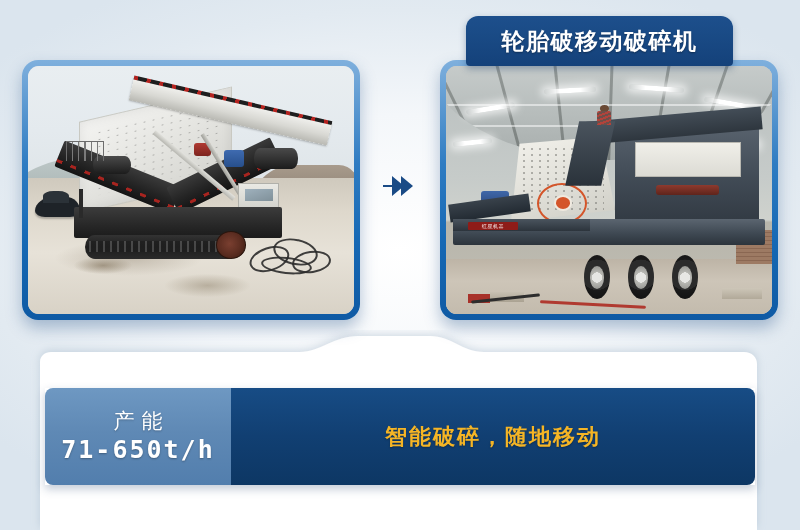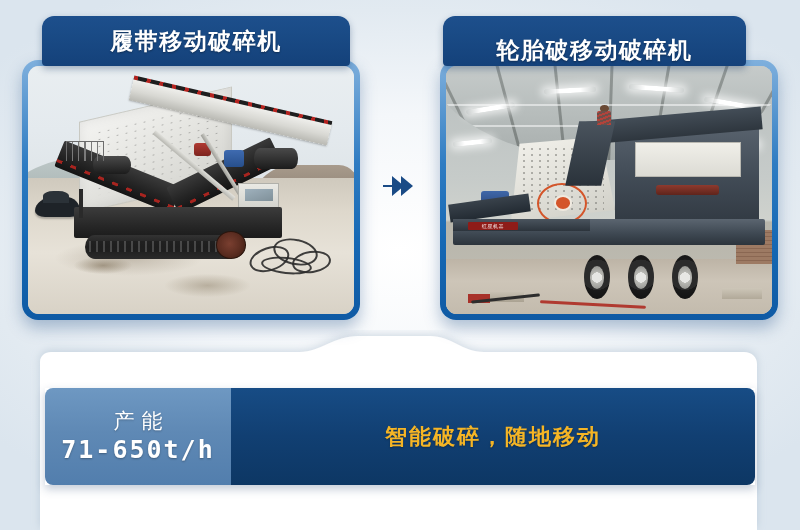--- a/index.html
+++ b/index.html
@@ -28,21 +28,21 @@
     height: 50px;
     border-radius: 12px 12px 4px 4px;
     background: linear-gradient(180deg, #1d4f8c 0%, #1a4b86 35%, #14417a 100%);
     box-shadow: 0 3px 7px rgba(20,55,100,0.35);
     display: flex;
     align-items: center;
     justify-content: center;
     z-index: 4;
   }
   .hdr-left  { left: 42px;  width: 308px; }
-  .hdr-right { left: 443px; width: 303px; align-items: flex-end; }
+  .hdr-right { left: 466px; width: 267px; }
 
   .hdr-title {
     color: #ffffff;
     font-size: 23px;
     font-weight: bold;
     letter-spacing: 1.5px;
     text-shadow: 0 1px 2px rgba(0,0,0,0.35);
     white-space: nowrap;
   }
 
@@ -487,23 +487,20 @@
   <svg class="wave" viewBox="0 0 800 200" preserveAspectRatio="none">
     <defs>
       <filter id="wsh" x="-20%" y="-40%" width="140%" height="200%">
         <feDropShadow dx="0" dy="-2" stdDeviation="4" flood-color="#9fb3c6" flood-opacity="0.45"></feDropShadow>
       </filter>
     </defs>
     <path d="M40,32 C40,26 45,22 51,22 L300,22 C320,22 334,6 358,6 L430,6
              C452,6 462,22 484,22 L744,22 C752,22 757,27 757,34 L757,200 L40,200 Z" fill="#ffffff" filter="url(#wsh)"></path>
   </svg>
 
-  <div class="hdr hdr-left">
-    <span class="hdr-title">履带移动破碎机</span>
-  </div>
 
   <div class="card card-left">
     <div class="photo">
       <div class="ph-sky"></div>
       <div class="ph-hill"></div>
       <div class="ph-rockpile"></div>
       <div class="ph-ground"></div>
       <div class="ph-mud1"></div>
       <div class="ph-mud2"></div>
       <div class="ph-car"></div>

